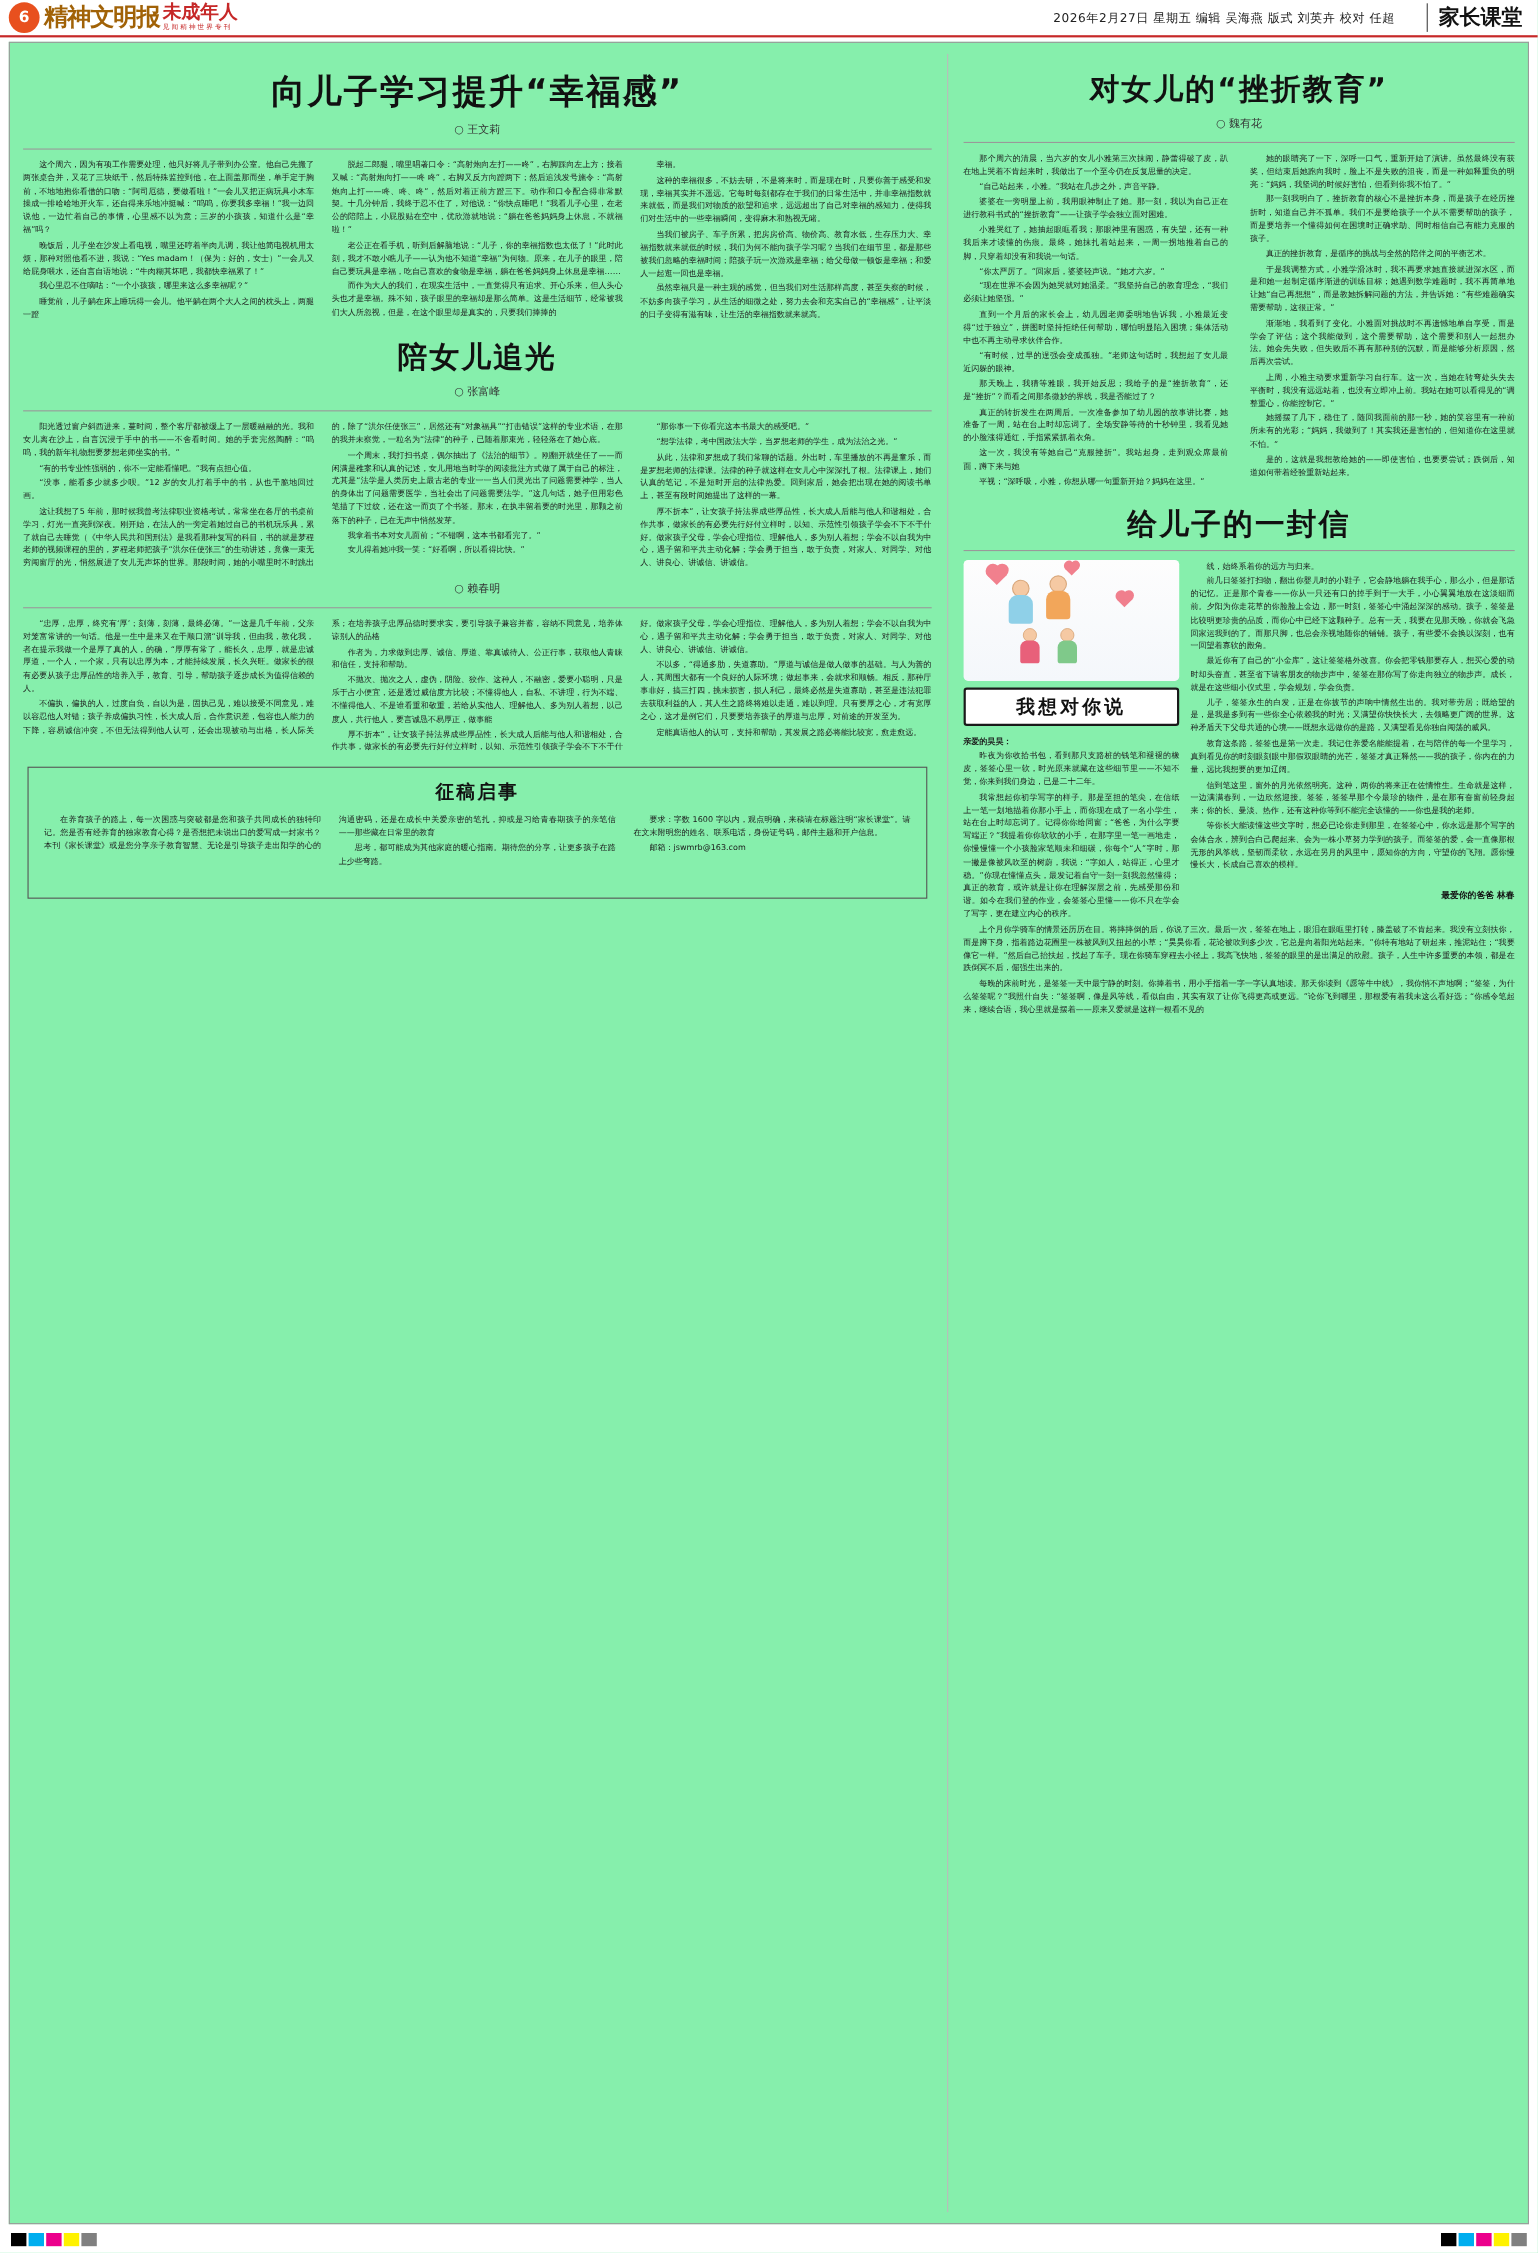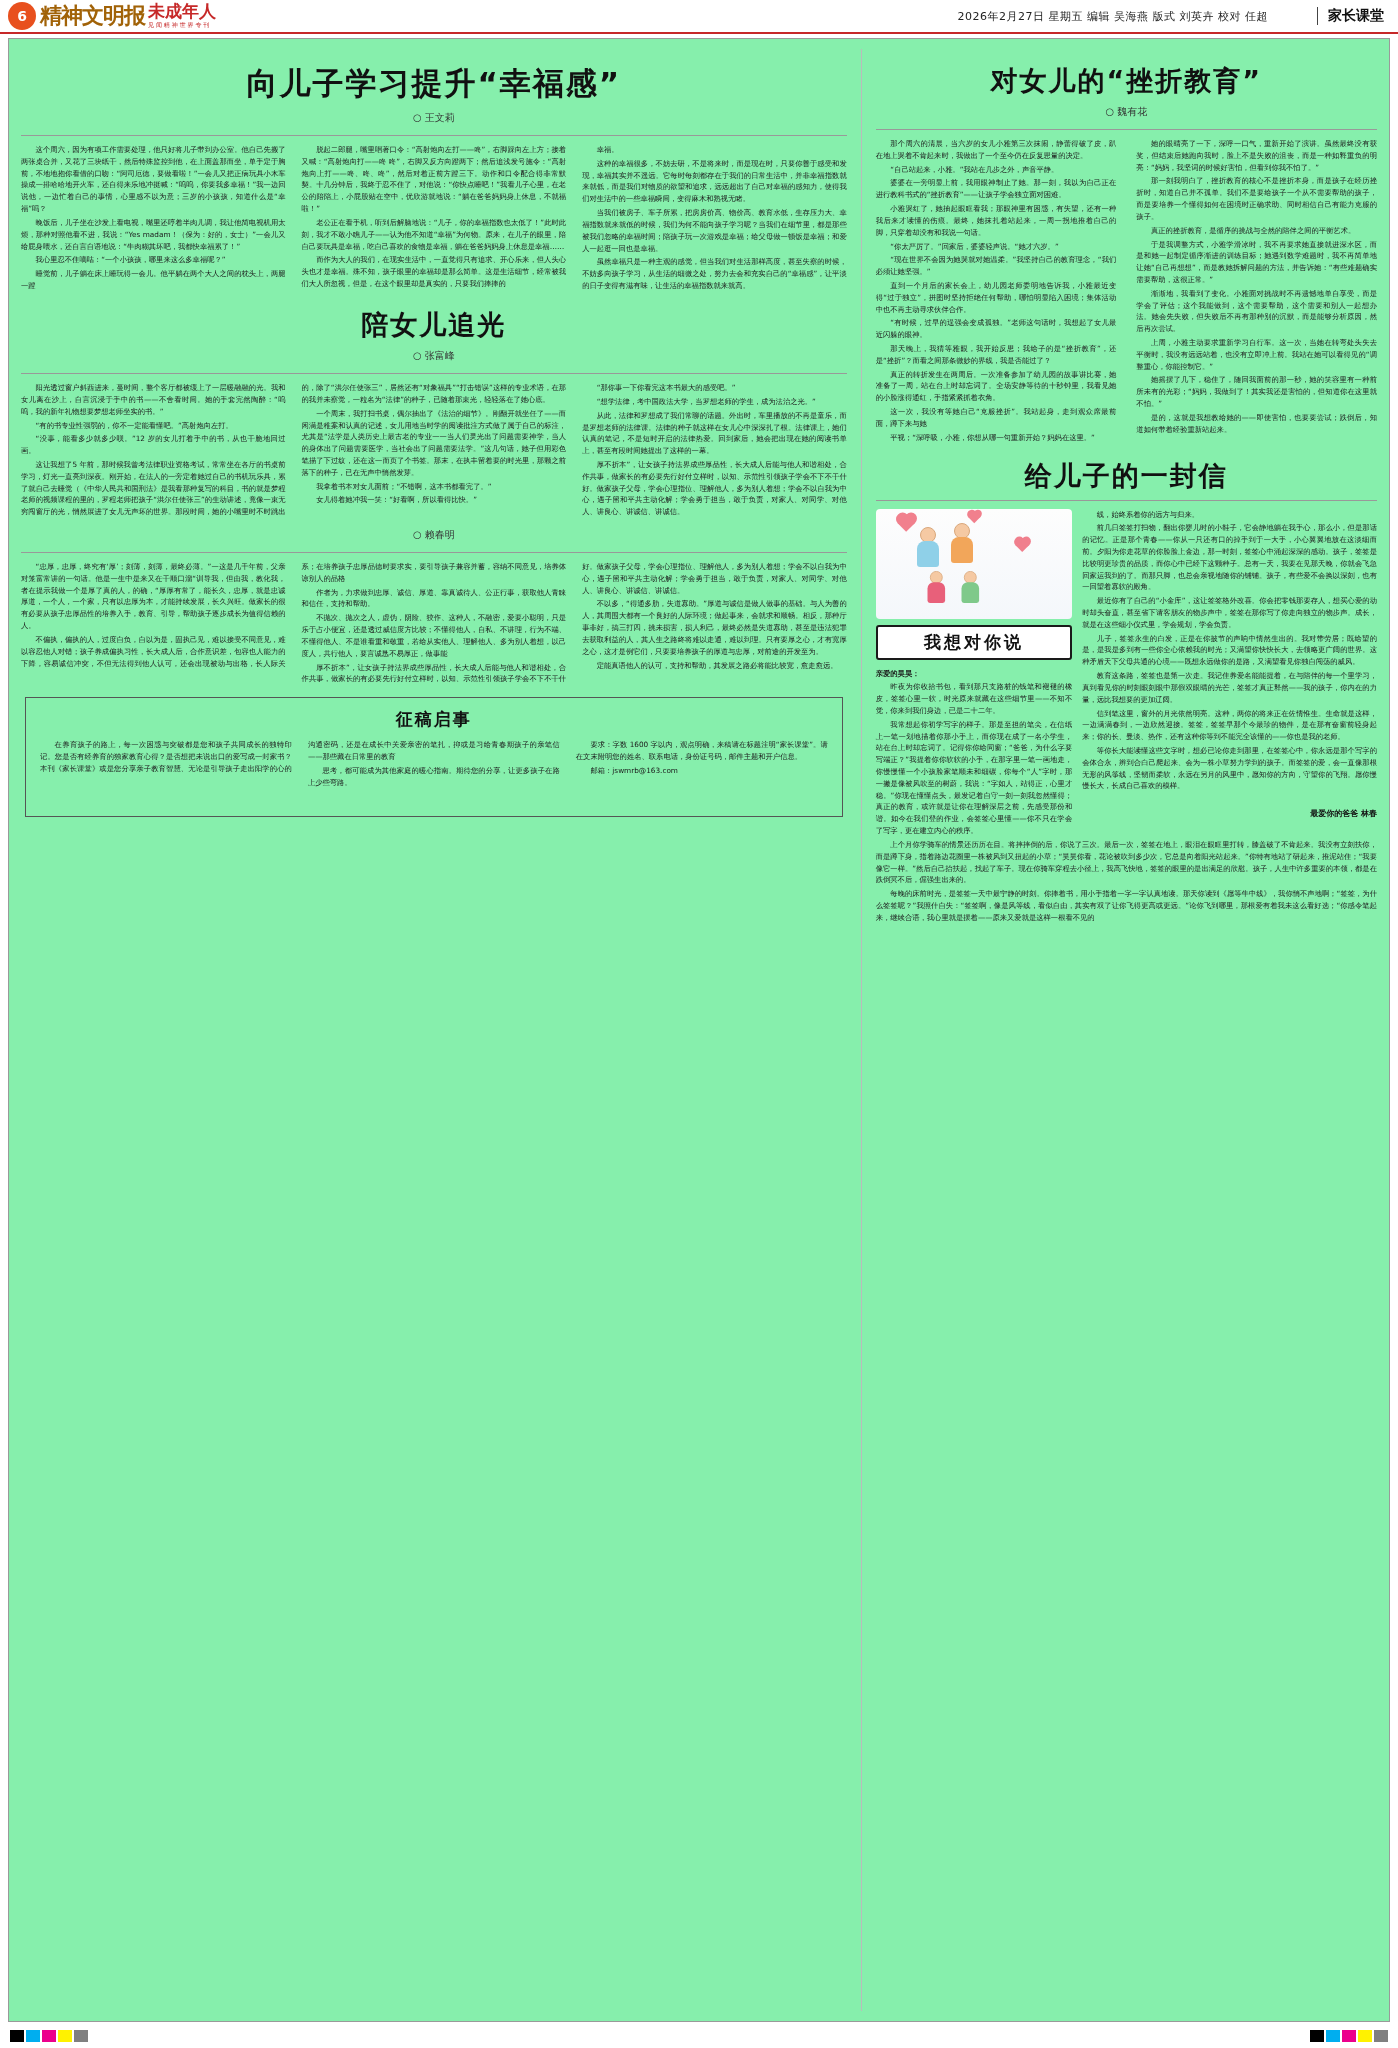--- a/index.html
+++ b/index.html
@@ -51,21 +51,21 @@
     position:absolute;
     right:130px;
     font-size:11px;
     color:#222;
     font-family:"DejaVu Sans", sans-serif;
     letter-spacing:0.5px;
   }
   .masthead-section {
     position:absolute;
     right:14px;
-    font-size:14px;
+    font-size:19px;
     font-weight:bold;
     padding-left:10px;
     border-left:1px solid #444;
     font-family:"DejaVu Sans", sans-serif;
   }
   
   .page {
     position:absolute;
     top:38px; left:8px; right:8px; bottom:26px;
     border:1px solid #9a9a9a;
@@ -221,21 +221,21 @@
         <p>虽然幸福只是一种主观的感觉，但当我们对生活那样高度，甚至失察的时候，不妨多向孩子学习，从生活的细微之处，努力去会和充实自己的“幸福感”，让平淡的日子变得有滋有味，让生活的幸福指数就来就高。</p>
       </div>
     </div>
 
     <div class="art-block">
       <h1 class="art-title sm">陪女儿追光</h1>
       <div class="byline">○ 张富峰</div>
       <div class="rule-top"></div>
       <div class="cols3 body-text">
         <p>阳光透过窗户斜西进来，蔓时间，整个客厅都被缓上了一层暖融融的光。我和女儿离在沙上，自言沉浸于手中的书——不舍看时间。她的手套完然陶醉：“呜呜，我的新年礼物想要梦想老师坐实的书。”</p>
-        <p>“有的书专业性强弱的，你不一定能看懂吧。”高射炮向左打。</p>
+        <p>“有的书专业性强弱的，你不一定能看懂吧。”我有点担心值。</p>
         <p>“没事，能看多少就多少呗。”12 岁的女儿打着手中的书，从也干脆地回过画。</p>
         <p>这让我想了5 年前，那时候我曾考法律职业资格考试，常常坐在各厅的书桌前学习，灯光一直亮到深夜。刚开始，在法人的一旁定着她过自己的书机玩乐具，累了就自己去睡觉（《中华人民共和国刑法》是我看那种复写的科目，书的就是梦程老师的视频课程的里的，罗程老师把孩子“洪尔任使张三”的生动讲述，竟像一束无穷闯窗厅的光，悄然展进了女儿无声坏的世界。那段时间，她的小嘴里时不时跳出的，除了“洪尔任使张三”，居然还有“对象福具”“打击错误”这样的专业术语，在那的我并未察觉，一粒名为“法律”的种子，已随着那束光，轻轻落在了她心底。</p>
         <p>一个周末，我打扫书桌，偶尔抽出了《法治的细节》。刚翻开就坐任了——而闲满是稚案和认真的记述，女儿用地当时学的阅读批注方式做了属于自己的标注，尤其是“法学是人类历史上最古老的专业一一当人们灵光出了问题需要神学，当人的身体出了问题需要医学，当社会出了问题需要法学。”这几句话，她子但用彩色笔描了下过纹，还在这一而页了个书签。那末，在执丰留着要的时光里，那颗之前落下的种子，已在无声中悄然发芽。</p>
         <p>我拿着书本对女儿面前；“不错啊，这本书都看完了。”</p>
         <p>女儿得着她冲我一笑：“好看啊，所以看得比快。”</p>
         <p>“那你事一下你看完这本书最大的感受吧。”</p>
         <p>“想学法律，考中国政法大学，当罗想老师的学生，成为法治之光。”</p>
         <p>从此，法律和罗想成了我们常聊的话题。外出时，车里播放的不再是童乐，而是罗想老师的法律课。法律的种子就这样在女儿心中深深扎了根。法律课上，她们认真的笔记，不是短时开启的法律热爱。回到家后，她会把出现在她的阅读书单上，甚至有段时间她提出了这样的一幕。</p>
         <p>厚不折本”，让女孩子持法界成些厚品性，长大成人后能与他人和谐相处，合作共事，做家长的有必要先行好付立样时，以知、示范性引领孩子学会不下不干什好。做家孩子父母，学会心理指位、理解他人，多为别人着想；学会不以自我为中心，遇子留和平共主动化解；学会勇于担当，敢于负责，对家人、对同学、对他人、讲良心、讲诚信、讲诚信。</p>
       </div>

